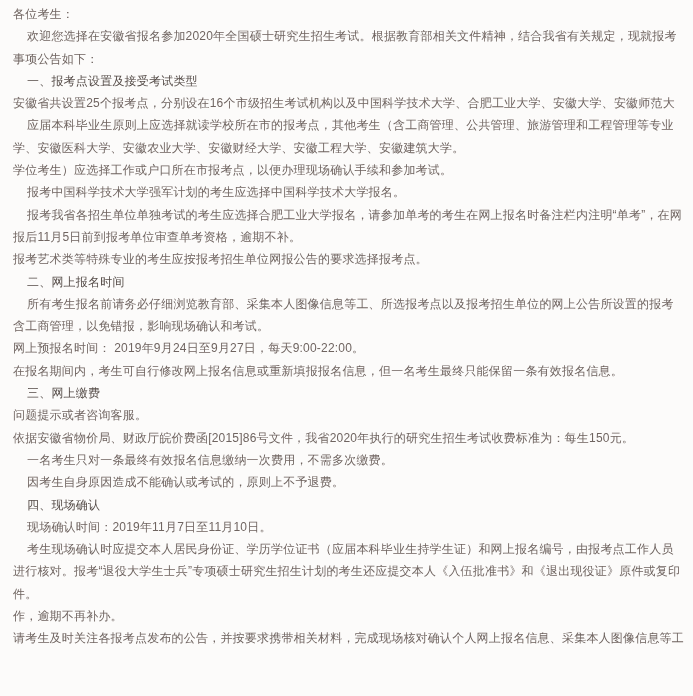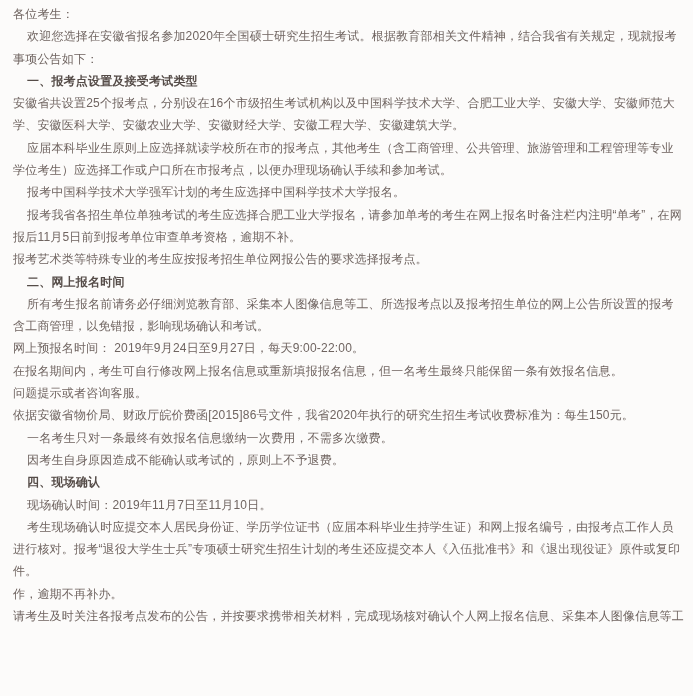--- a/index.html
+++ b/index.html
@@ -25,45 +25,46 @@
     height:22.3px;
     color:var(--body-text);
     white-space:nowrap;
     overflow:hidden;
     letter-spacing:0.2px;
   }
   .ind{
     padding-left:14px;
   }
   .hd{
-    font-weight:bold;
+    font-weight:normal;
     color:var(--heading-text);
   }
 </style>
 </head>
 <body>
 
 <div class="doc">
   <div class="ln">各位考生：</div>
   <div class="ln ind">欢迎您选择在安徽省报名参加2020年全国硕士研究生招生考试。根据教育部相关文件精神，结合我省有关规定，现就报考</div>
   <div class="ln">事项公告如下：</div>
   <div class="ln ind hd">一、报考点设置及接受考试类型</div>
   <div class="ln">安徽省共设置25个报考点，分别设在16个市级招生考试机构以及中国科学技术大学、合肥工业大学、安徽大学、安徽师范大</div>
+  <div class="ln ind">应届本科毕业生原则上应选择就读学校所在市的报考点，其他考生（含工商管理、公共管理、旅游管理和工程管理等专业</div>
   <div class="ln">学、安徽医科大学、安徽农业大学、安徽财经大学、安徽工程大学、安徽建筑大学。</div>
-  <div class="ln ind">应届本科毕业生原则上应选择就读学校所在市的报考点，其他考生（含工商管理、公共管理、旅游管理和工程管理等专业</div>
   <div class="ln">学位考生）应选择工作或户口所在市报考点，以便办理现场确认手续和参加考试。</div>
   <div class="ln ind">报考中国科学技术大学强军计划的考生应选择中国科学技术大学报名。</div>
   <div class="ln ind">报考我省各招生单位单独考试的考生应选择合肥工业大学报名，请参加单考的考生在网上报名时备注栏内注明“单考”，在网</div>
   <div class="ln">报后11月5日前到报考单位审查单考资格，逾期不补。</div>
   <div class="ln">报考艺术类等特殊专业的考生应按报考招生单位网报公告的要求选择报考点。</div>
   <div class="ln ind hd">二、网上报名时间</div>
   <div class="ln ind">所有考生报名前请务必仔细浏览教育部、采集本人图像信息等工、所选报考点以及报考招生单位的网上公告所设置的报考</div>
   <div class="ln">含工商管理，以免错报，影响现场确认和考试。</div>
   <div class="ln">网上预报名时间： 2019年9月24日至9月27日，每天9:00-22:00。</div>
   <div class="ln">在报名期间内，考生可自行修改网上报名信息或重新填报报名信息，但一名考生最终只能保留一条有效报名信息。</div>
+  <div class="ln ind hd">三、网上缴费</div>
   <div class="ln">问题提示或者咨询客服。</div>
   <div class="ln">依据安徽省物价局、财政厅皖价费函[2015]86号文件，我省2020年执行的研究生招生考试收费标准为：每生150元。</div>
   <div class="ln ind">一名考生只对一条最终有效报名信息缴纳一次费用，不需多次缴费。</div>
   <div class="ln ind">因考生自身原因造成不能确认或考试的，原则上不予退费。</div>
   <div class="ln ind hd">四、现场确认</div>
   <div class="ln ind">现场确认时间：2019年11月7日至11月10日。</div>
   <div class="ln ind">考生现场确认时应提交本人居民身份证、学历学位证书（应届本科毕业生持学生证）和网上报名编号，由报考点工作人员</div>
   <div class="ln">进行核对。报考“退役大学生士兵”专项硕士研究生招生计划的考生还应提交本人《入伍批准书》和《退出现役证》原件或复印</div>
   <div class="ln">件。</div>
   <div class="ln">作，逾期不再补办。</div>

